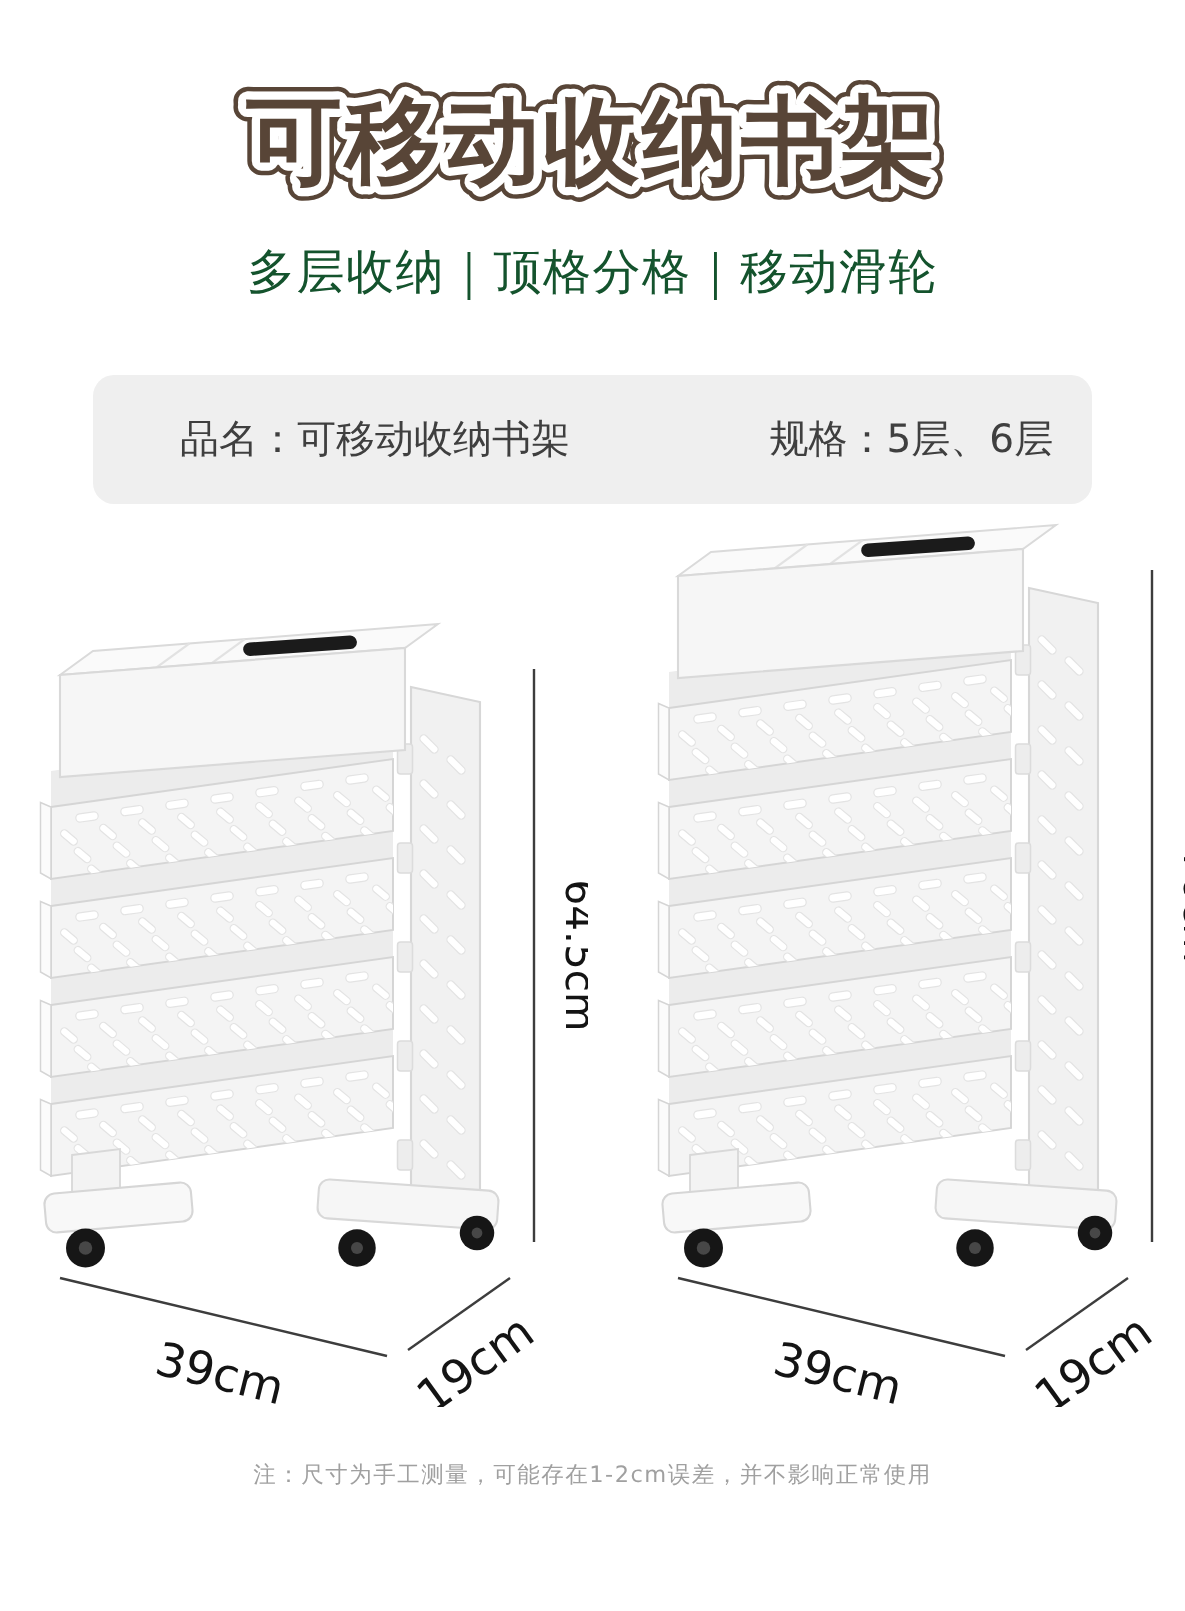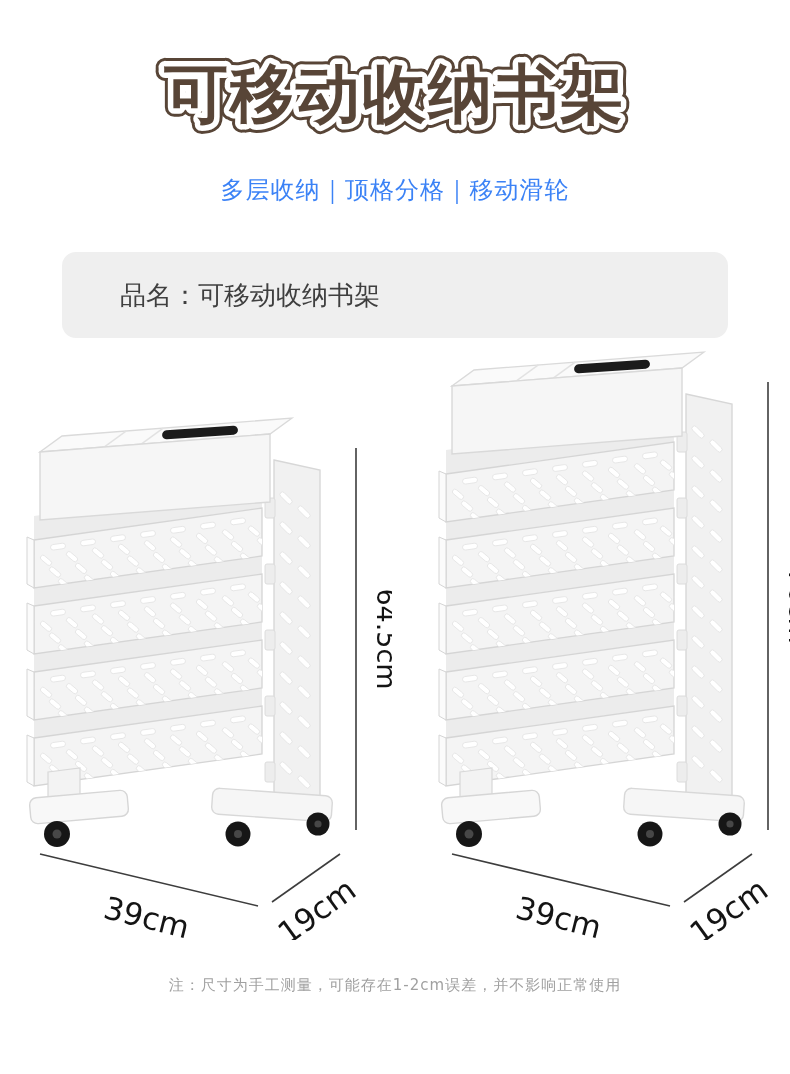--- a/index.html
+++ b/index.html
@@ -16,22 +16,22 @@
   .title-svg text{
     font-family:"DejaVu Sans","Liberation Sans",sans-serif;
     font-size:64px;font-weight:bold;letter-spacing:2px;
     text-anchor:middle;
   }
   .title-halo{fill:#584537;stroke:#584537;stroke-width:17;stroke-linejoin:round;paint-order:stroke;}
   .title-white{fill:#ffffff;stroke:#ffffff;stroke-width:11;stroke-linejoin:round;paint-order:stroke;}
   .title-main{fill:#584537;}
   
   .subtitle{
-    margin-top:30px;text-align:center;
-    font-size:24px;color:#3b82f6;letter-spacing:1px;
+    margin-top:16px;text-align:center;
+    font-size:32px;color:#14532d;letter-spacing:1px;
   }
   
   .spec-box{
     width:608px;margin:46px auto 0;
     background:#efefef;border-radius:14px;
     padding:24px 0 24px 58px;
     display:grid;grid-template-columns:393px auto;
     row-gap:32px;
     font-size:26px;color:#3f3f3f;
   }
@@ -58,20 +58,23 @@
     <text class="title-halo" x="350" y="82">可移动收纳书架</text>
     <text class="title-white" x="350" y="82">可移动收纳书架</text>
     <text class="title-main" x="350" y="82">可移动收纳书架</text>
   </svg>
 
   <div class="subtitle">多层收纳｜顶格分格｜移动滑轮</div>
 
   <div class="spec-box">
     <div class="spec-cell">
       <span>品名：</span><span>可移动收纳书架</span>
+    </div>
+    <div class="spec-cell">
+      <span>规格：</span><span>5层、6层</span>
     </div>
   </div>
 
   <div class="products">
     <figure class="product-figure" id="fig-0"><svg viewBox="0 0 368 534" width="368" height="534">
           <polygon points="250,54 296,64 296,404 250,398" fill="#f1f1f1" stroke="#d7d7d7" stroke-width="1.4"></polygon>
           <rect x="254.5" y="89.5" width="15" height="5" rx="2.5" fill="#ffffff" stroke="#e3e3e3" stroke-width="0.8" transform="rotate(45 262 92)"></rect>
           <rect x="272.5" y="103.5" width="15" height="5" rx="2.5" fill="#ffffff" stroke="#e3e3e3" stroke-width="0.8" transform="rotate(45 280 106)"></rect>
           <rect x="254.5" y="119.5" width="15" height="5" rx="2.5" fill="#ffffff" stroke="#e3e3e3" stroke-width="0.8" transform="rotate(45 262 122)"></rect>
           <rect x="272.5" y="133.5" width="15" height="5" rx="2.5" fill="#ffffff" stroke="#e3e3e3" stroke-width="0.8" transform="rotate(45 280 136)"></rect>

